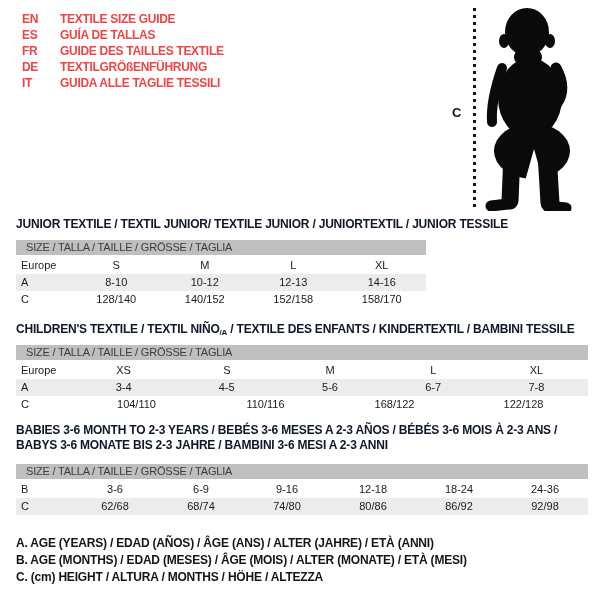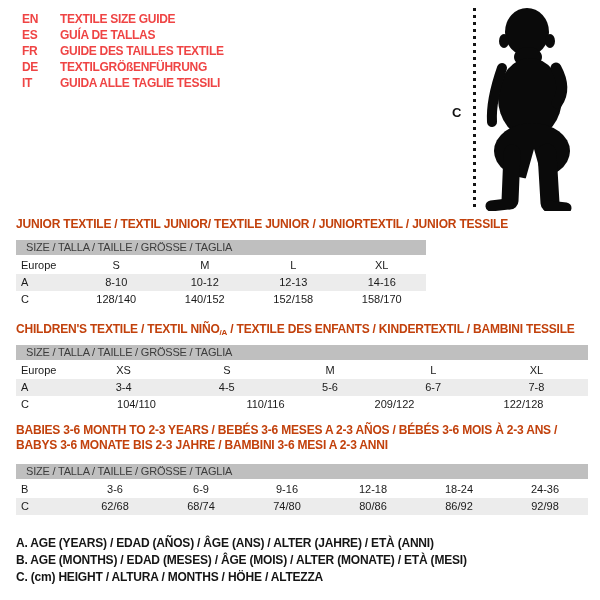--- a/index.html
+++ b/index.html
@@ -12,21 +12,21 @@
   .lang-line{display:flex;height:16px;line-height:16px;
     font-weight:700;font-size:12px;letter-spacing:-0.3px;color:#ef4444;}
   .lang-code{width:38px;}
   
   .dash-line{position:absolute;left:473px;top:8px;width:3px;height:202px;
     background:repeating-linear-gradient(to bottom,#141414 0 3.5px,transparent 3.5px 7px);}
   .c-label{position:absolute;left:452px;top:105px;font-weight:700;font-size:13px;color:#111;}
   .baby{position:absolute;left:482px;top:5px;}
   
   .sec-title{position:absolute;font-weight:700;font-size:12px;letter-spacing:-0.2px;
-    color:#c2410c;white-space:nowrap;}
+    color:#0f172a;white-space:nowrap;}
   .sub{font-size:8px;vertical-align:-2px;}
   
   .size-table{position:absolute;font-size:11px;color:#1a1a1a;}
   .size-bar{height:15px;line-height:15px;background:#bfbfbf;color:#3c3c3c;
     padding-left:10px;margin-bottom:2px;font-size:11px;letter-spacing:-0.2px;}
   .trow{display:flex;height:17px;line-height:17px;}
   .trow.shaded{background:#ececec;}
   .tlabel{width:56px;padding-left:5px;box-sizing:border-box;}
   .tcell{flex:1;text-align:center;}
   
@@ -127,21 +127,21 @@
     <span class="tcell">3-4</span>
     <span class="tcell">4-5</span>
     <span class="tcell">5-6</span>
     <span class="tcell">6-7</span>
     <span class="tcell">7-8</span>
   </div>
   <div class="trow">
     <span class="tlabel">C</span>
     <span class="tcell">104/110</span>
     <span class="tcell">110/116</span>
-    <span class="tcell">209/122</span>
+    <span class="tcell">168/122</span>
     <span class="tcell">122/128</span>
   </div>
 </div>
 
 <div class="sec-title" style="left:16px;top:423px;line-height:15px;">
   <div>BABIES 3-6 MONTH TO 2-3 YEARS / BEBÉS 3-6 MESES A 2-3 AÑOS / BÉBÉS 3-6 MOIS À 2-3 ANS /</div>
   <div>BABYS 3-6 MONATE BIS 2-3 JAHRE / BAMBINI 3-6 MESI A 2-3 ANNI</div>
 </div>
 <div class="size-table" style="left:16px;top:464px;width:572px;">
   <div class="size-bar">SIZE / TALLA / TAILLE / GRÖSSE / TAGLIA</div>

